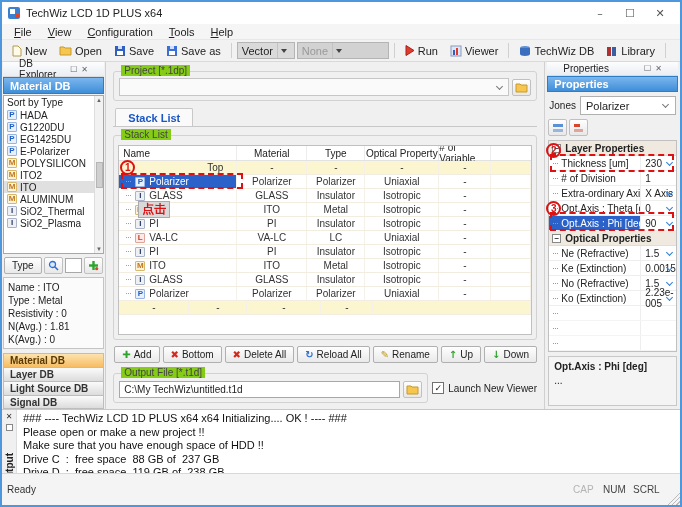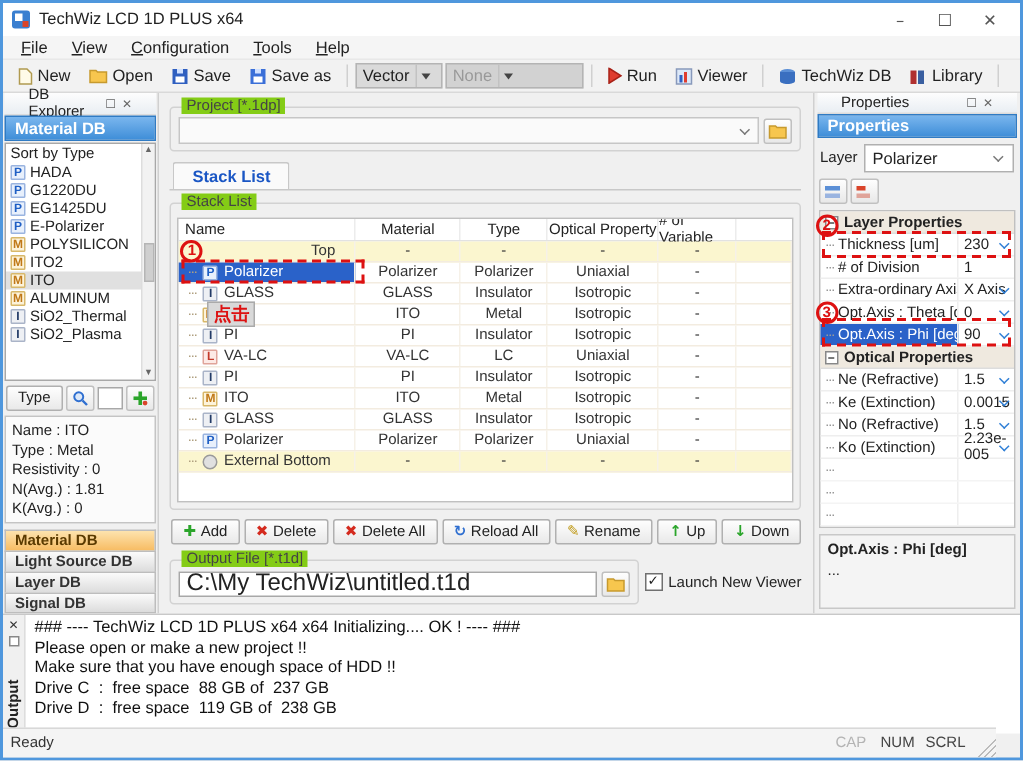--- a/index.html
+++ b/index.html
@@ -83,21 +83,21 @@
   .tree{width:5px;border-top:1px dotted #b0a080;flex:0 0 5px;}
   .td.cn.indent{padding-left:88px;}
   .ext-ic{width:10px;height:10px;border-radius:50%;background:#e0e0e0;border:1px solid #9a9a9a;flex:0 0 10px;}
   .btnrow{display:flex;gap:3px;margin:6px 0 2px;padding-left:1px;}
   .g{color:#2ba52b;font-weight:bold;font-family:"DejaVu Sans",sans-serif;}
   .r{color:#d42a1e;font-weight:bold;font-family:"DejaVu Sans",sans-serif;}
   .b{color:#2f6fd0;font-weight:bold;font-family:"DejaVu Sans",sans-serif;}
   .y{color:#c09a18;font-weight:bold;font-family:"DejaVu Sans",sans-serif;}
   .outrow{display:flex;align-items:center;gap:4px;margin:8px 0 6px;}
   .output-gb{flex:1;height:30px;display:flex;align-items:center;padding:4px 5px 2px;gap:3px;}
-  .txtinput{flex:1;height:17px;background:#fff;border:1px solid #a8a8a8;font-size:16px;display:flex;align-items:center;padding:0 4px;white-space:nowrap;overflow:hidden;}
+  .txtinput{flex:1;height:17px;background:#fff;border:1px solid #a8a8a8;font-size:10px;display:flex;align-items:center;padding:0 4px;white-space:nowrap;overflow:hidden;}
   .chk{width:12px;height:12px;background:#fff;border:1px solid #707070;display:flex;align-items:center;justify-content:center;font-size:9px;color:#222;font-family:"DejaVu Sans",sans-serif;}
   .chklabel{font-size:10px;white-space:nowrap;}
 
   
   .right{width:174px;display:flex;flex-direction:column;background:#f0f0f0;border-left:1px solid #d0d0d0;padding:0 2px;}
   .layerrow{display:flex;align-items:center;gap:4px;padding:4px 2px;font-size:10px;height:27px;}
   .layer-combo{flex:1;height:19px;background:#fff;border:1px solid #b0b0b0;display:flex;align-items:center;padding:0 5px;font-size:11px;}
   .piconbar{display:flex;gap:2px;padding:0 1px 4px;height:21px;}
   .pgrid{flex:1;margin:0 1px;background:#fff;border:1px solid #c0c0c0;font-size:10px;position:relative;overflow:visible;}
   .psec{display:flex;align-items:center;gap:4px;height:15px;background:#efe9df;border-bottom:1px solid #ddd;font-weight:bold;padding-left:3px;position:relative;}
@@ -113,21 +113,21 @@
   .pdesc .t{font-weight:bold;}
 
   
   .console{position:absolute;left:0;right:0;bottom:16px;height:80px;background:#fff;border-top:1px solid #c8c8c8;display:flex;}
   .constrip{width:15px;background:#f0f0f0;border-right:1px solid #ddd;display:flex;flex-direction:column;align-items:center;padding:2px 0;gap:3px;}
   .cstrip-x{font-size:8px;color:#333;font-family:"DejaVu Sans",sans-serif;}
   .cstrip-pin{width:7px;height:7px;border:1px solid #888;background:#fff;}
   .convtext{writing-mode:vertical-rl;transform:rotate(180deg);font-weight:bold;font-size:10px;color:#222;margin-top:auto;margin-bottom:1px;}
   .conbody{flex:1;padding:2px 6px;font-size:11px;line-height:13.5px;color:#111;overflow:hidden;}
   .conline{white-space:pre;}
-  .statusbar{position:absolute;left:0;right:16px;bottom:0;height:20px;background:#f4f4f4;border-top:1px solid #d8d8d8;display:flex;align-items:center;font-size:10px;color:#333;padding:0 0 0 5px;}
+  .statusbar{position:absolute;left:0;right:0;bottom:0;height:32px;background:#f4f4f4;border-top:1px solid #d8d8d8;display:flex;align-items:center;font-size:10px;color:#333;padding:0 0 0 5px;}
   .flags{margin-left:auto;display:flex;margin-right:3px;}
   .flag{width:30px;text-align:left;color:#444;}
   .flag.off{color:#b4b4b4;}
   .grip{width:14px;height:14px;align-self:flex-end;background:repeating-linear-gradient(-45deg,transparent 0 2px,#bbb 2px 3px);clip-path:polygon(100% 0,100% 100%,0 100%);}
 
   
   .ann-circle{position:absolute;width:15px;height:15px;border:2px solid #dd1111;border-radius:50%;color:#dd1111;font-weight:bold;font-size:10px;display:flex;align-items:center;justify-content:center;z-index:40;line-height:1;}
   .ann-click{position:absolute;z-index:40;background:#d9d9d9;border:1px solid #aaa;color:#dd1111;font-weight:bold;font-size:12px;padding:0 3px;line-height:15px;white-space:nowrap;}
   .ann-dash{position:absolute;border:2px dashed #dd1111;z-index:35;pointer-events:none;}
 </style>
@@ -313,22 +313,22 @@
       </div>
       <div class="infobox">
         <div>Name : ITO</div>
         <div>Type : Metal</div>
         <div>Resistivity : 0</div>
         <div>N(Avg.) : 1.81</div>
         <div>K(Avg.) : 0</div>
       </div>
       <div class="dbtabs">
         <div class="dbtab active">Material DB</div>
+        <div class="dbtab">Layer DB</div>
         <div class="dbtab">Light Source DB</div>
-        <div class="dbtab">Layer DB</div>
         <div class="dbtab">Signal DB</div>
       </div>
     </div>
 
     <div class="splitter"></div>
 
     <div class="center">
       <div class="groupbox project-gb">
         <span class="gb-label">Project [*.1dp]</span>
         <span class="combo-lg">
@@ -481,42 +481,37 @@
                 <span>Polarizer</span>
               </span>
             <span class="td cm">Polarizer</span>
             <span class="td ct">Polarizer</span>
             <span class="td co">Uniaxial</span>
             <span class="td cv2">-</span>
               <span class="td cf"></span>
           </div>
 
           <div class="trow yellow">
-            <span class="td cn">
-                <span class="tree"></span>
-                <span class="ext-ic"></span>
-                <span>External Bottom</span>
-              </span>
             <span class="td cm">-</span>
             <span class="td ct">-</span>
             <span class="td co">-</span>
             <span class="td cv2">-</span>
               <span class="td cf"></span>
           </div>
         </div>
       </div>
 
       <div class="btnrow">
         <span class="btn">
             <span class="g">✚</span>
             <span>Add</span>
           </span>
         <span class="btn">
             <span class="r">✖</span>
-            <span>Delete</span>
+            <span>Bottom</span>
           </span>
         <span class="btn">
             <span class="r">✖</span>
             <span>Delete All</span>
           </span>
         <span class="btn">
             <span class="b">↻</span>
             <span>Reload All</span>
           </span>
         <span class="btn">
@@ -553,21 +548,21 @@
     <div class="right">
       <div class="panel-caption">
         <span>Properties</span>
         <span class="cap-icons">
             <span>☐</span>
             <span>✕</span>
           </span>
       </div>
       <div class="blue-header">Properties</div>
       <div class="layerrow">
-        <span>Layer</span>
+        <span>Jones</span>
         <span class="layer-combo">
             <span>Polarizer</span>
             <span class="chev"></span>
           </span>
       </div>
       <div class="piconbar">
         <span class="iconbtn">
             <svg width="12" height="10">
               <rect x="1" y="1" width="10" height="3" fill="#5b8fd6"></rect>
               <rect x="1" y="6" width="10" height="3" fill="#9ab4e0"></rect>

